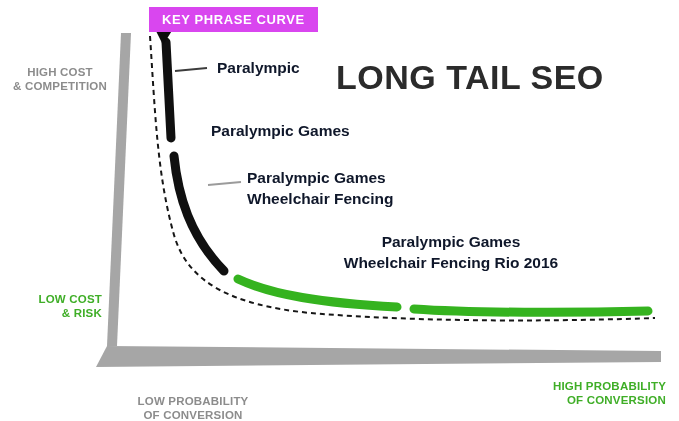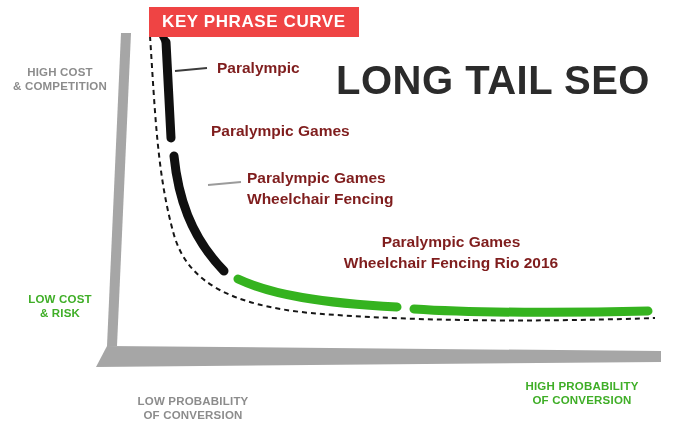--- a/index.html
+++ b/index.html
@@ -9,63 +9,63 @@
       height: 421px;
       background: #ffffff;
       overflow: hidden;
       font-family: "Liberation Sans", sans-serif;
     }
     .stage svg { position: absolute; left: 0; top: 0; }
 
     .kp-box {
       position: absolute;
       left: 149px; top: 7px;
-      background: #ef4444;
+      background: #d946ef;
       color: #ffffff;
-      font-size: 17px;
+      font-size: 13px;
       font-weight: bold;
       letter-spacing: .6px;
       padding: 5px 13px 5px 13px;
       white-space: nowrap;
     }
 
     .title {
       position: absolute;
       left: 336px; top: 58px;
       width: 258px;
       text-align: center;
-      font-size: 40px;
+      font-size: 34px;
       font-weight: bold;
       color: #2b2b2b;
       letter-spacing: .5px;
       white-space: nowrap;
     }
 
     .axis-label {
       position: absolute;
       font-size: 11.5px;
       font-weight: bold;
       line-height: 14px;
       text-align: center;
       white-space: pre-line;
       letter-spacing: .2px;
     }
     .gray-label  { color: #8c8c8c; }
-    .green-label { color: #3fae27; }
+    .green-label { color: #3fae27; text-align: right; }
 
     #high-cost-label { left: 6px;   top: 65px;  width: 108px; }
     #low-cost-label  { left: 18px;  top: 292px; width: 84px;  }
     #low-prob-label  { left: 118px; top: 394px; width: 150px; }
     #high-prob-label { left: 498px; top: 379px; width: 168px; }
 
     .annotation {
       position: absolute;
       font-size: 15.5px;
       font-weight: bold;
-      color: #7f1d1d;
+      color: #0f172a;
       line-height: 21px;
       white-space: pre-line;
     }
     #annotation-1 { left: 217px; top: 57px;  }
     #annotation-2 { left: 211px; top: 120px; }
     #annotation-3 { left: 247px; top: 167px; }
     #annotation-4 { left: 328px; top: 231px; width: 246px; text-align: center; }
   </style>
 </head>
 <body>

